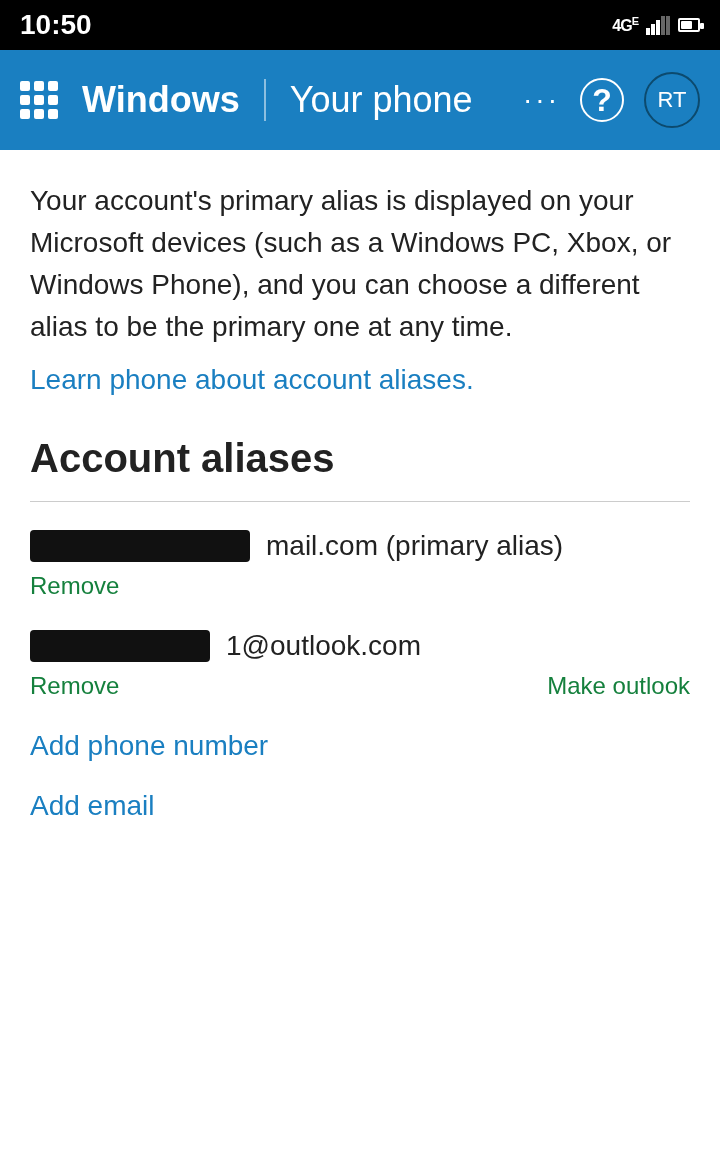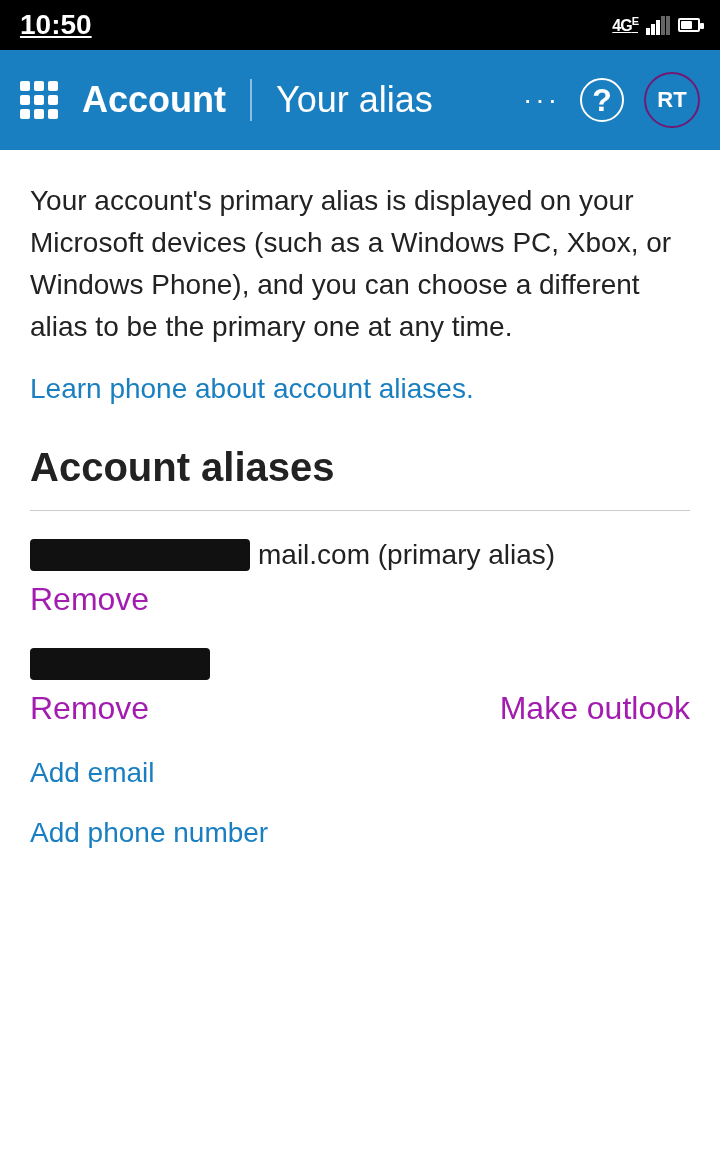--- a/index.html
+++ b/index.html
@@ -15,21 +15,20 @@
 
     
     .status-bar {
       background: #000;
       color: #fff;
       height: 50px;
       display: flex;
       align-items: center;
       justify-content: space-between;
       padding: 0 20px;
-      text-decoration: underline;
     }
     .status-time {
       font-size: 28px;
       font-weight: bold;
     }
     .status-icons {
       display: flex;
       align-items: center;
       gap: 8px;
       font-size: 20px;
@@ -94,30 +93,30 @@
       border: 2px solid #fff;
       border-radius: 50%;
       width: 44px;
       height: 44px;
       display: flex;
       align-items: center;
       justify-content: center;
     }
     .nav-avatar {
       background: transparent;
-      border: 2px solid #701a75;
+      border: 2px solid #0c4a6e;
       border-radius: 50%;
       width: 56px;
       height: 56px;
       display: flex;
       align-items: center;
       justify-content: center;
       color: #fff;
       font-size: 22px;
-      font-weight: bold;
+      font-weight: normal;
       cursor: pointer;
     }
 
     
     .content {
       padding: 30px 30px 40px 30px;
       background: #fff;
     }
 
     .description-block {
@@ -126,21 +125,21 @@
     .description-text {
       font-size: 28px;
       line-height: 1.5;
       color: #222;
       margin-bottom: 24px;
     }
     .description-text-2 {
       font-size: 28px;
       line-height: 1.5;
       color: #222;
-      margin-bottom: 25px;
+      margin-bottom: 16px;
     }
     .learn-more-link {
       font-size: 28px;
       color: #1a7fc1;
       text-decoration: none;
       cursor: pointer;
     }
 
     .section-title {
       font-size: 40px;
@@ -157,21 +156,21 @@
 
     
     .alias-item {
       margin-bottom: 30px;
     }
 
     .alias-email-row {
       display: flex;
       align-items: center;
       margin-bottom: 10px;
-      gap: 8px;
+      gap: 16px;
     }
 
     .alias-redact {
       display: inline-block;
       background: #111;
       height: 32px;
       border-radius: 4px;
       vertical-align: middle;
     }
 
@@ -180,22 +179,22 @@
       color: #222;
     }
 
     .alias-actions {
       display: flex;
       align-items: center;
       justify-content: space-between;
       margin-top: 6px;
     }
     .alias-action-link {
-      font-size: 32px;
-      color: #a21caf;
+      font-size: 24px;
+      color: #15803d;
       cursor: pointer;
       text-decoration: none;
     }
 
     .add-link-section {
       margin-top: 20px;
     }
     .add-link {
       display: block;
       font-size: 28px;
@@ -261,22 +260,22 @@
     <span></span>
       <span></span>
       <span></span>
     <span></span>
       <span></span>
       <span></span>
     <span></span>
       <span></span>
       <span></span>
   </div>
-  <span class="nav-account">Account</span>
-  <span class="nav-your-info">Your alias</span>
+  <span class="nav-account">Windows</span>
+  <span class="nav-your-info">Your phone</span>
   <div class="nav-spacer"></div>
   <span class="nav-more">···</span>
   <span class="nav-help">?</span>
   <div class="nav-avatar">RT</div>
 </nav>
 
 <div class="content">
 
   <div class="description-block">
     <p class="description-text-2">Your account's primary alias is displayed on your Microsoft devices (such as a Windows PC, Xbox, or Windows Phone), and you can choose a different alias to be the primary one at any time.</p>
@@ -292,25 +291,26 @@
       <span class="alias-email-text">mail.com (primary alias)</span>
     </div>
     <div class="alias-actions">
       <a class="alias-action-link">Remove</a>
     </div>
   </div>
 
   <div class="alias-item">
     <div class="alias-email-row">
       <span class="alias-redact" style="width:180px;"></span>
+      <span class="alias-email-text">1@outlook.com</span>
     </div>
     <div class="alias-actions">
       <a class="alias-action-link">Remove</a>
       <a class="alias-action-link">Make outlook</a>
     </div>
   </div>
 
   <div class="add-link-section">
+    <a class="add-link">Add phone number</a>
     <a class="add-link">Add email</a>
-    <a class="add-link">Add phone number</a>
   </div>
 
 </div>
 
 </body></html>

